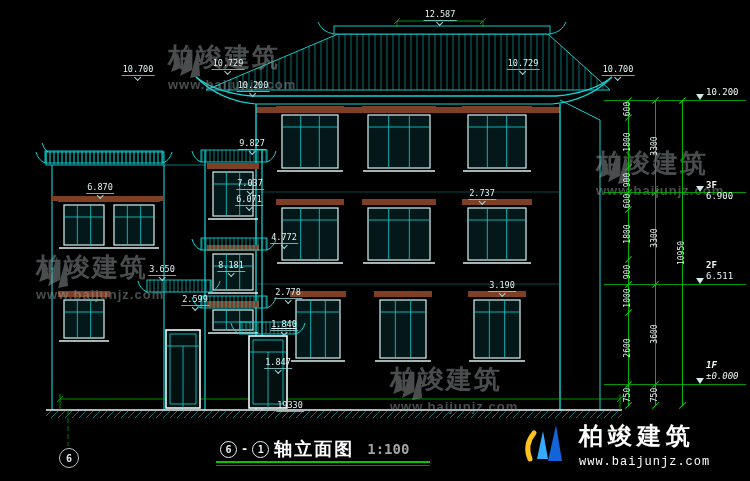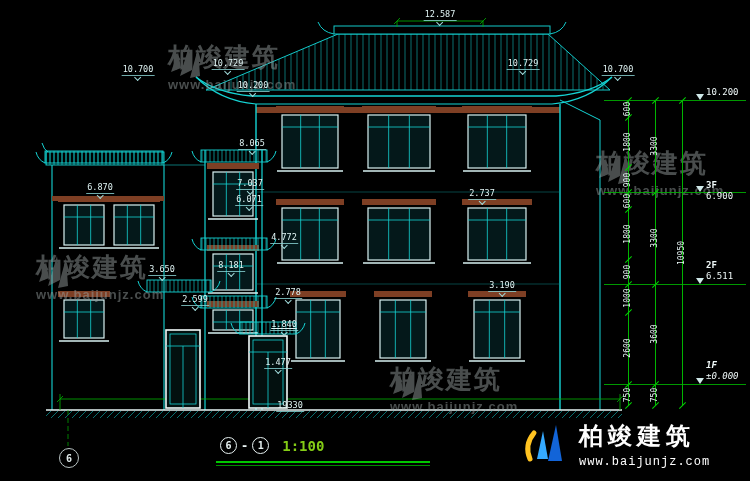--- a/index.html
+++ b/index.html
@@ -35,21 +35,21 @@
   .wm .b{font:bold 26px "Liberation Sans",sans-serif;letter-spacing:2px;}
   .wm .u{font:bold 13px "Liberation Sans",sans-serif;letter-spacing:1px;margin-top:2px;}
 
   
   .titleblock{position:absolute;left:220px;top:437px;display:flex;align-items:center;gap:5px;}
   .bub{width:17px;height:17px;border:1.5px solid #e8f3f3;border-radius:50%;box-sizing:border-box;
        display:flex;align-items:center;justify-content:center;
        font:bold 10px "DejaVu Sans Mono",monospace;color:#e8f3f3;}
   .tsep{color:#e8f3f3;font:bold 12px "DejaVu Sans Mono",monospace;margin:0 -1px;}
   .tname{font:bold 18px "Liberation Sans",sans-serif;color:#fff;letter-spacing:2px;}
-  .tscale{font:bold 14px "DejaVu Sans Mono",monospace;color:#84cc16;margin-left:8px;}
+  .tscale{font:bold 14px "DejaVu Sans Mono",monospace;color:#a3a3a3;margin-left:8px;}
   .tline1{position:absolute;left:216px;top:461px;width:214px;height:2px;background:#00c800;}
   .tline2{position:absolute;left:216px;top:465px;width:214px;height:1px;background:#00c800;opacity:.7;}
 
   
   .gridbub{position:absolute;left:59px;top:448px;width:18px;height:18px;border-radius:50%;
        border:1px solid #b8c2c2;display:flex;align-items:center;justify-content:center;
        font:bold 10px "DejaVu Sans Mono",monospace;color:#dfe9e9;}
 
   
   .footer{position:absolute;left:520px;top:419px;display:flex;align-items:center;gap:9px;}
@@ -256,33 +256,33 @@
         <div class="u">www.baijunjz.com</div>
       </div>
     </div>
   <div id="annotations">
       <div class="ann m" style="left: 440px; top: 15px;">12.587</div>
       <div class="ann m" style="left: 138px; top: 70px;">10.700</div>
       <div class="ann m" style="left: 228px; top: 64px;">10.729</div>
       <div class="ann m" style="left: 253px; top: 86px;">10.200</div>
       <div class="ann m" style="left: 523px; top: 64px;">10.729</div>
       <div class="ann m" style="left: 618px; top: 70px;">10.700</div>
-      <div class="ann m" style="left: 252px; top: 144px;">8.065</div>
+      <div class="ann m" style="left: 252px; top: 144px;">9.827</div>
       <div class="ann m" style="left: 250px; top: 184px;">7.037</div>
       <div class="ann m" style="left: 249px; top: 200px;">6.071</div>
       <div class="ann m" style="left: 100px; top: 188px;">6.870</div>
       <div class="ann m" style="left: 482px; top: 194px;">2.737</div>
       <div class="ann m" style="left: 284px; top: 238px;">4.772</div>
       <div class="ann m" style="left: 231px; top: 266px;">8.181</div>
       <div class="ann m" style="left: 162px; top: 270px;">3.650</div>
       <div class="ann m" style="left: 288px; top: 293px;">2.778</div>
       <div class="ann m" style="left: 195px; top: 300px;">2.599</div>
       <div class="ann m" style="left: 502px; top: 286px;">3.190</div>
       <div class="ann m" style="left: 284px; top: 325px; text-decoration: underline;">1.840</div>
-      <div class="ann m" style="left: 278px; top: 363px;">1.477</div>
+      <div class="ann m" style="left: 278px; top: 363px;">1.847</div>
       <div class="ann" style="left: 290px; top: 406px;">19330</div>
     </div>
   <div id="dimlayer">
       <div class="chain" style="left: 628px; top: 100px; height: 305px;">
         <div class="tick" style="top: 0px;"></div>
         <div class="dlab" style="top: 8.5px;">600</div>
         <div class="tick" style="top: 17px;"></div>
         <div class="dlab" style="top: 42px;">1800</div>
         <div class="tick" style="top: 67px;"></div>
         <div class="dlab" style="top: 79.5px;">900</div>
@@ -338,20 +338,21 @@
       <div class="lvlab" style="left: 706px; top: 382px; font-style: italic;">
         <div class="fl">1F</div>
         <div>±0.000</div>
       </div>
     </div>
 
   <div class="titleblock">
     <span class="bub">6</span>
     <span class="tsep">-</span>
     <span class="bub">1</span>
+    <span class="tname">轴立面图</span>
     <span class="tscale">1:100</span>
   </div>
   <div class="tline1"></div>
   <div class="tline2"></div>
 
   <div class="gridbub">
     <span>6</span>
   </div>
 
   <div class="footer">

